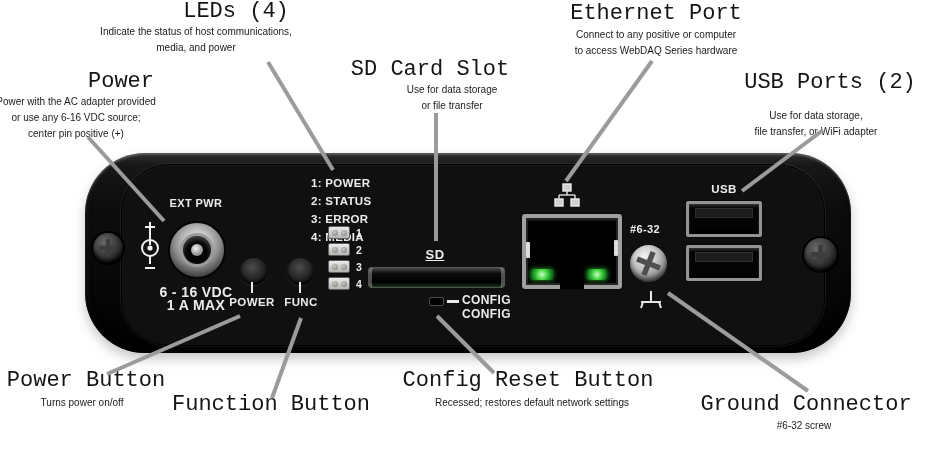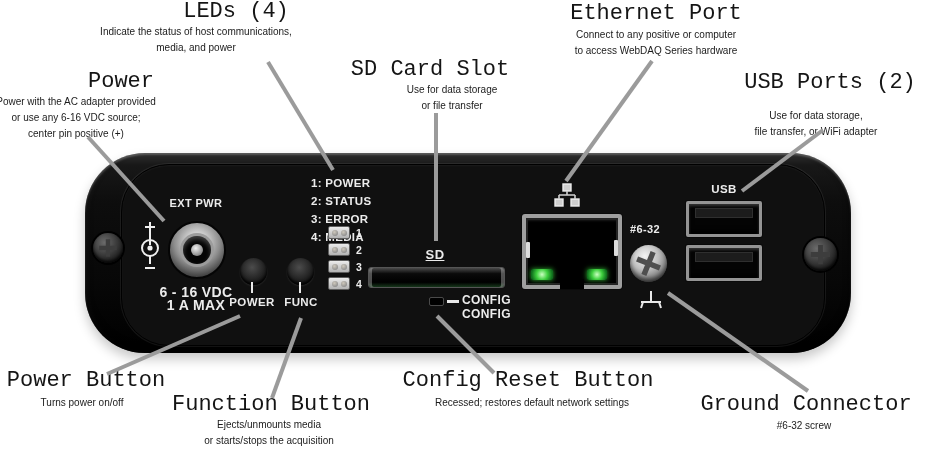--- a/index.html
+++ b/index.html
@@ -274,24 +274,20 @@
     <div>Use for data storage,</div>
     <div>file transfer, or WiFi adapter</div>
   </div>
 
   <div class="co-title" style="left:86px; top:369px;">Power Button</div>
   <div class="co-body" style="left:82px; top:395px;">
     <div>Turns power on/off</div>
   </div>
 
   <div class="co-title" style="left:271px; top:393px;">Function Button</div>
-  <div class="co-body" style="left:269px; top:417px;">
-    <div>Ejects/unmounts media</div>
-    <div>or starts/stops the acquisition</div>
-  </div>
 
   <div class="co-title" style="left:528px; top:369px;">Config Reset Button</div>
   <div class="co-body" style="left:532px; top:395px;">
     <div>Recessed; restores default network settings</div>
   </div>
 
   <div class="co-title" style="left:806px; top:393px;">Ground Connector</div>
   <div class="co-body" style="left:804px; top:418px;">
     <div>#6-32 screw</div>
   </div>

